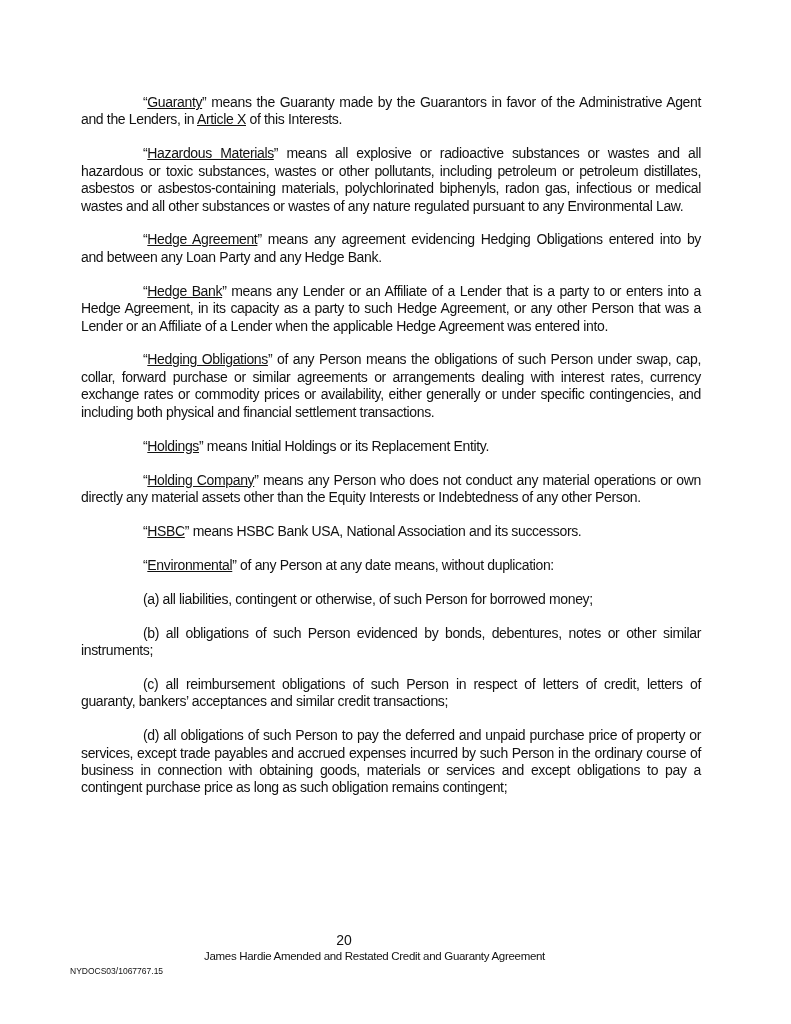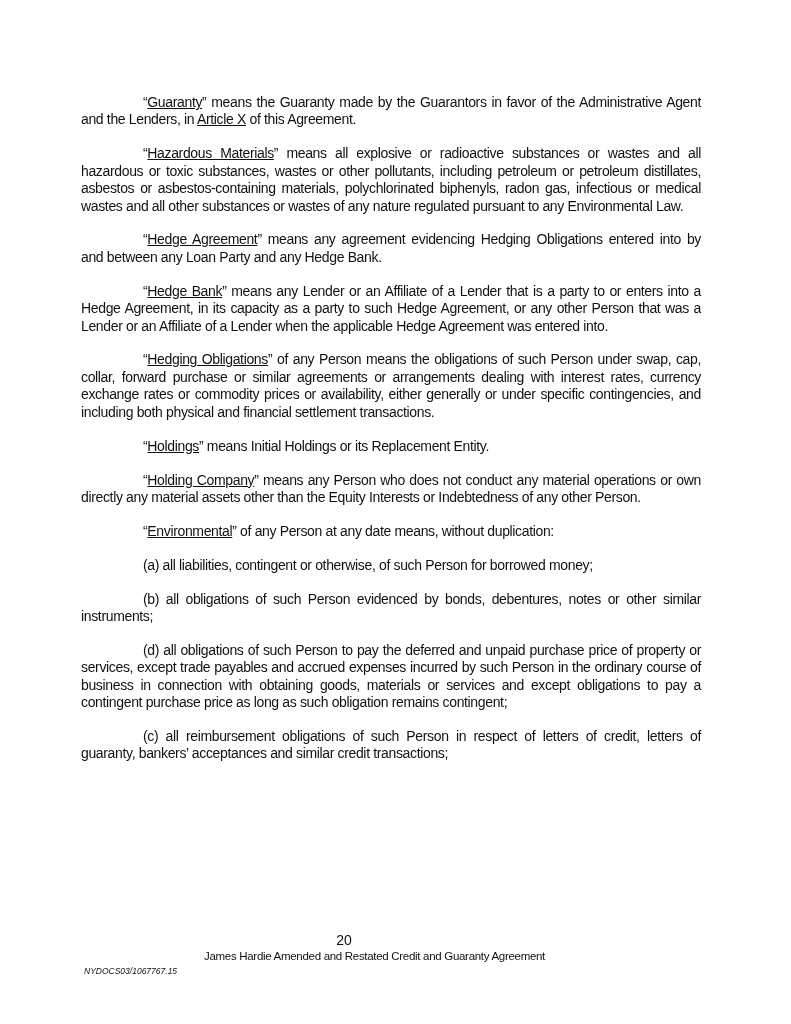--- a/index.html
+++ b/index.html
@@ -15,46 +15,47 @@
     .ulink { text-decoration: underline; }
     .footer-num {
       position: absolute; left: 0; width: 688px; top: 932px; text-align: center;
       font-family: "Liberation Sans", sans-serif; font-size: 14px; color: #111;
     }
     .footer-title {
       position: absolute; left: 204px; top: 950px;
       font-family: Liberation Sans, sans-serif; font-size: 11.5px; color: #111; letter-spacing: -0.3px;
     }
     .footer-doc {
-      position: absolute; left: 84px; top: 966px;
-      font-family: "Liberation Sans", sans-serif; font-size: 8.5px; color: #111; font-style: italic;
+      position: absolute; left: 70px; top: 966px;
+      font-family: "Liberation Sans", sans-serif; font-size: 8.5px; color: #111;
     }
   </style>
 </head>
 <body>
 
 <div class="page">
-  <p class="para"><span>“</span><span class="term">Guaranty</span><span>” means the Guaranty made by the Guarantors in favor of the Administrative Agent and the Lenders, in </span><span class="ulink">Article X</span><span> of this Agreement.</span></p>
+  <p class="para"><span>“</span><span class="term">Guaranty</span><span>” means the Guaranty made by the Guarantors in favor of the Administrative Agent and the Lenders, in </span><span class="ulink">Article X</span><span> of this Interests.</span></p>
 
   <p class="para"><span>“</span><span class="term">Hazardous Materials</span><span>” means all explosive or radioactive substances or wastes and all hazardous or toxic substances, wastes or other pollutants, including petroleum or petroleum distillates, asbestos or asbestos-containing materials, polychlorinated biphenyls, radon gas, infectious or medical wastes and all other substances or wastes of any nature regulated pursuant to any Environmental Law.</span></p>
 
   <p class="para"><span>“</span><span class="term">Hedge Agreement</span><span>” means any agreement evidencing Hedging Obligations entered into by and between any Loan Party and any Hedge Bank.</span></p>
 
   <p class="para"><span>“</span><span class="term">Hedge Bank</span><span>” means any Lender or an Affiliate of a Lender that is a party to or enters into a Hedge Agreement, in its capacity as a party to such Hedge Agreement, or any other Person that was a Lender or an Affiliate of a Lender when the applicable Hedge Agreement was entered into.</span></p>
 
   <p class="para"><span>“</span><span class="term">Hedging Obligations</span><span>” of any Person means the obligations of such Person under swap, cap, collar, forward purchase or similar agreements or arrangements dealing with interest rates, currency exchange rates or commodity prices or availability, either generally or under specific contingencies, and including both physical and financial settlement transactions.</span></p>
 
   <p class="para"><span>“</span><span class="term">Holdings</span><span>” means Initial Holdings or its Replacement Entity.</span></p>
 
   <p class="para"><span>“</span><span class="term">Holding Company</span><span>” means any Person who does not conduct any material operations or own directly any material assets other than the Equity Interests or Indebtedness of any other Person.</span></p>
 
+  <p class="para"><span>“</span><span class="term">HSBC</span><span>” means HSBC Bank USA, National Association and its successors.</span></p>
 
   <p class="para"><span>“</span><span class="term">Environmental</span><span>” of any Person at any date means, without duplication:</span></p>
 
   <p class="para">(a) all liabilities, contingent or otherwise, of such Person for borrowed money;</p>
   <p class="para">(b) all obligations of such Person evidenced by bonds, debentures, notes or other similar instruments;</p>
+  <p class="para">(c) all reimbursement obligations of such Person in respect of letters of credit, letters of guaranty, bankers’ acceptances and similar credit transactions;</p>
   <p class="para">(d) all obligations of such Person to pay the deferred and unpaid purchase price of property or services, except trade payables and accrued expenses incurred by such Person in the ordinary course of business in connection with obtaining goods, materials or services and except obligations to pay a contingent purchase price as long as such obligation remains contingent;</p>
-  <p class="para">(c) all reimbursement obligations of such Person in respect of letters of credit, letters of guaranty, bankers’ acceptances and similar credit transactions;</p>
 </div>
 
 <div class="footer-num">20</div>
 <div class="footer-title">James Hardie Amended and Restated Credit and Guaranty Agreement</div>
 <div class="footer-doc">NYDOCS03/1067767.15</div>
 
 </body></html>

